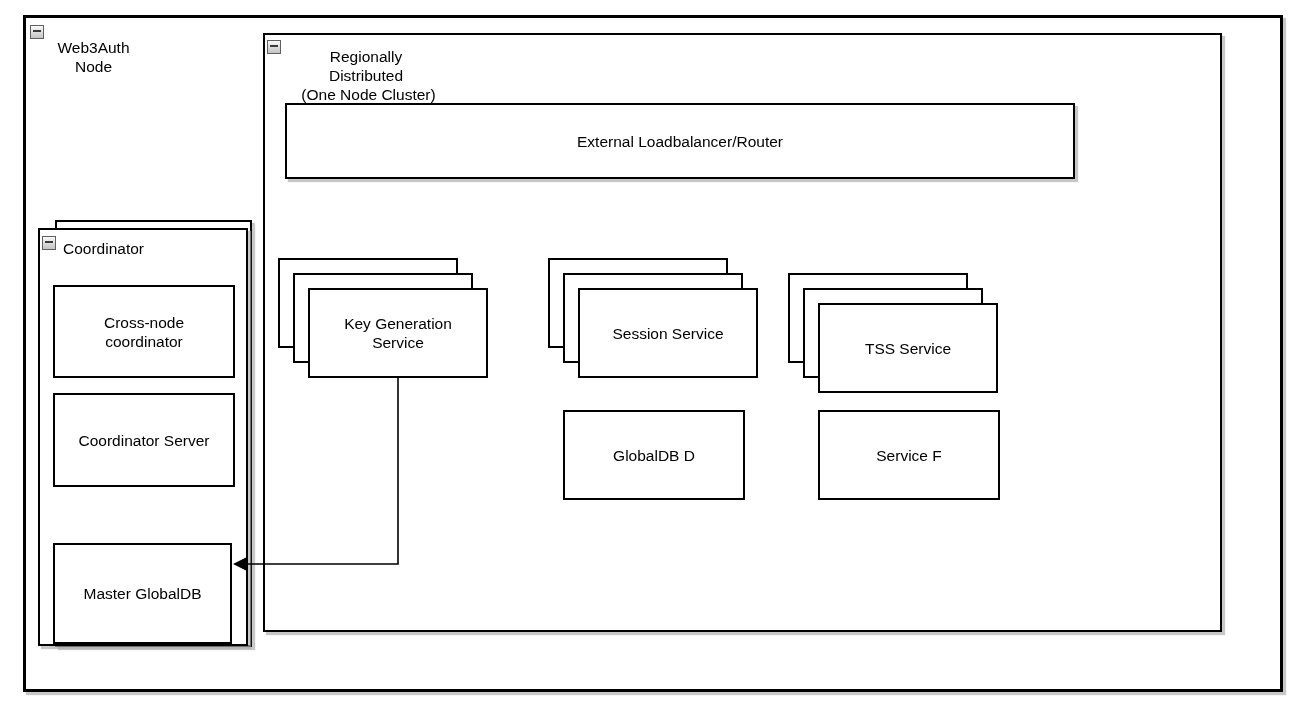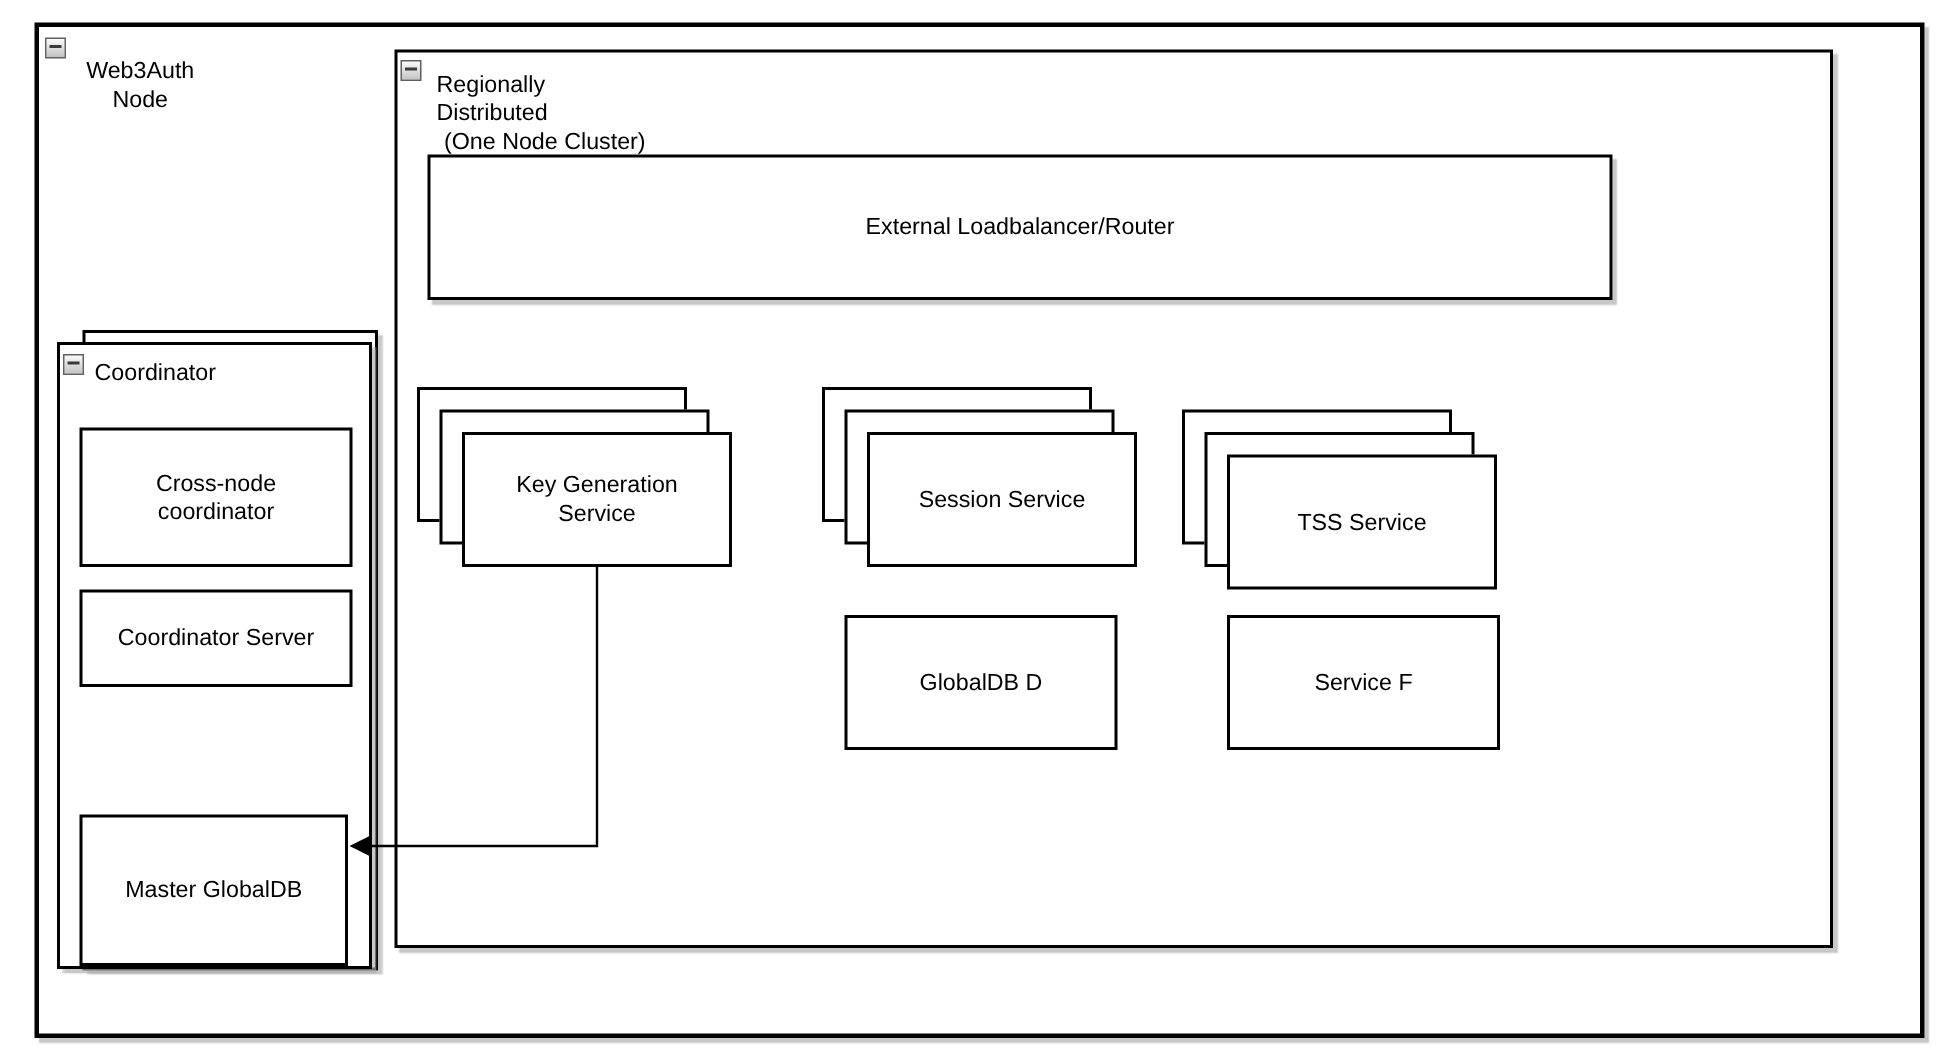--- a/index.html
+++ b/index.html
@@ -19,36 +19,36 @@
                      height:2px; background:#3a3a3a; }
 
   
   #outer { left:23px; top:15px; width:1260px; height:677px; border-width:3px; }
   #outer-collapse { left:4px; top:7px; }
   #outer-label { position:absolute; left:10px; top:20px; width:115px; text-align:center; }
 
   
   #region { left:263px; top:33px; width:959px; height:599px; }
   #region-collapse { left:2px; top:5px; }
-  #region-label { position:absolute; left:26px; top:12px; width:150px; text-align:left; }
+  #region-label { position:absolute; left:26px; top:12px; width:150px; text-align:center; }
   #region-label .l2 { padding-left:5px; }
 
   
-  #lb { left:285px; top:103px; width:790px; height:97px;
+  #lb { left:285px; top:103px; width:790px; height:76px;
         display:flex; align-items:center; justify-content:center; text-align:center; }
 
   
   #coord-back { left:55px; top:220px; width:197px; height:427px; }
   #coord { left:38px; top:228px; width:210px; height:418px; }
   #coord-collapse { left:2px; top:6px; }
   #coord-label { position:absolute; left:23px; top:9px; }
   .coord-box { left:13px; width:182px;
                display:flex; align-items:center; justify-content:center; text-align:center; }
   #cross-node { top:55px;  height:93px; }
-  #coord-server { top:163px; height:65px; }
+  #coord-server { top:163px; height:94px; }
   #master-db { top:313px; height:101px; width:179px; }
 
   
   .stack { position:absolute; width:210px; height:120px; }
   .stack-box { position:absolute; width:180px; height:90px; border:2px solid #000;
                background:#ffffff; }
   .sb0 { left:0; top:0; }
   .sb1 { left:15px; top:15px; }
   .sb2 { left:30px; top:30px; display:flex; align-items:center; justify-content:center;
          text-align:center; }

